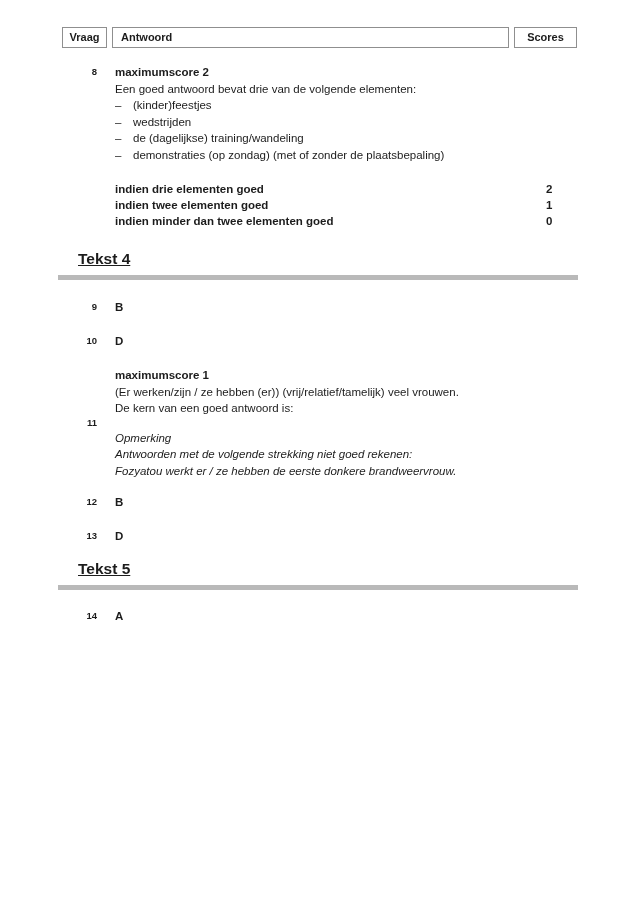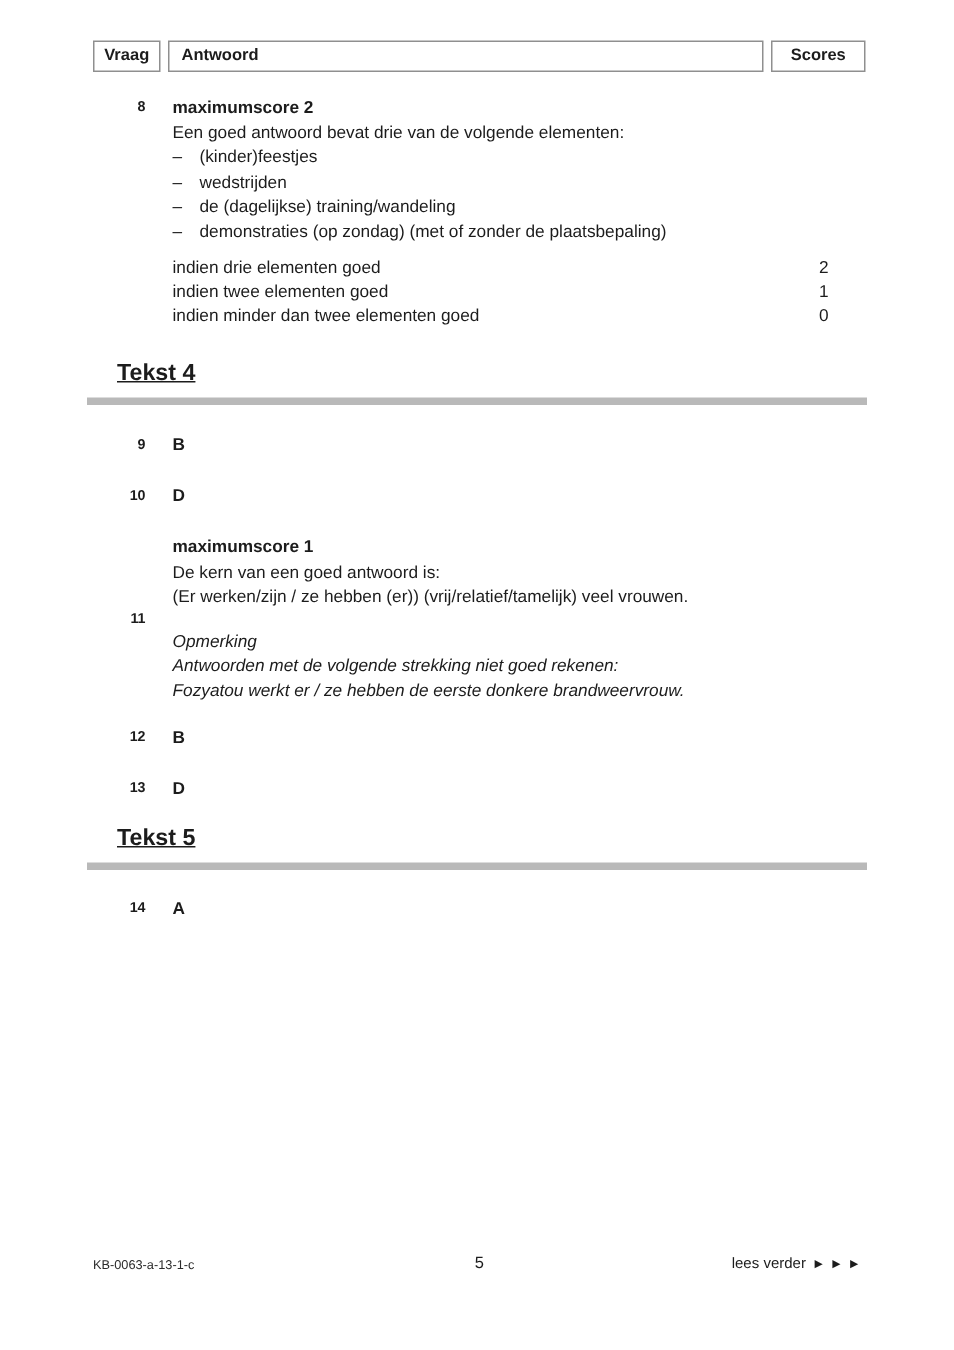--- a/index.html
+++ b/index.html
@@ -37,21 +37,21 @@
     line-height: 16.5px;
     flex: none;
   }
   .qbody { margin-left: 18px; flex: 1; font-size: 11.5px; line-height: 16.5px; }
   .qtitle { font-weight: bold; }
   .answer-letter { font-weight: bold; font-size: 11.5px; line-height: 16.5px; }
 
   .bullet { display: flex; }
   .bullet .dash { width: 18px; flex: none; }
 
-  .rules { margin-top: 8px; }
+  .rules { margin-top: 18px; font-weight: bold; }
   .rule { display: flex; line-height: 16px; }
   .rule .rule-text { flex: 1; }
   .rule .rule-score { width: 31px; text-align: left; flex: none; }
 
   
   .section-head { margin-left: 16px; font-size: 15.5px; font-weight: bold; line-height: 18px; text-decoration: underline; }
   .section-bar {
     height: 5px;
     background: #b9b9b9;
     margin-left: -4px;
@@ -154,22 +154,22 @@
 
     <div class="qrow row10">
       <div class="qnum">10</div>
       <div class="qbody"><span class="answer-letter">D</span></div>
     </div>
 
     <div class="qrow q11">
       <div class="qnum">11</div>
       <div class="qbody">
         <div class="qtitle">maximumscore 1</div>
+        <div>(Er werken/zijn / ze hebben (er)) (vrij/relatief/tamelijk) veel vrouwen.</div>
         <div>De kern van een goed antwoord is:</div>
-        <div>(Er werken/zijn / ze hebben (er)) (vrij/relatief/tamelijk) veel vrouwen.</div>
         <div class="note">
           <div>Opmerking</div>
           <div>Antwoorden met de volgende strekking niet goed rekenen:</div>
           <div>Fozyatou werkt er / ze hebben de eerste donkere brandweervrouw.</div>
         </div>
       </div>
     </div>
 
     <div class="qrow row12">
       <div class="qnum">12</div>
@@ -186,18 +186,13 @@
       <div class="section-bar"></div>
     </div>
 
     <div class="qrow row14">
       <div class="qnum">14</div>
       <div class="qbody"><span class="answer-letter">A</span></div>
     </div>
 
   </div>
 
-  <div class="footer">
-    <span class="doc-code">KB-0063-a-13-1-c</span>
-    <span class="page-num">5</span>
-    <span class="lees-verder"><span>lees verder</span><span class="arrows">►►►</span></span>
-  </div>
 </div>
 
 </body></html>

